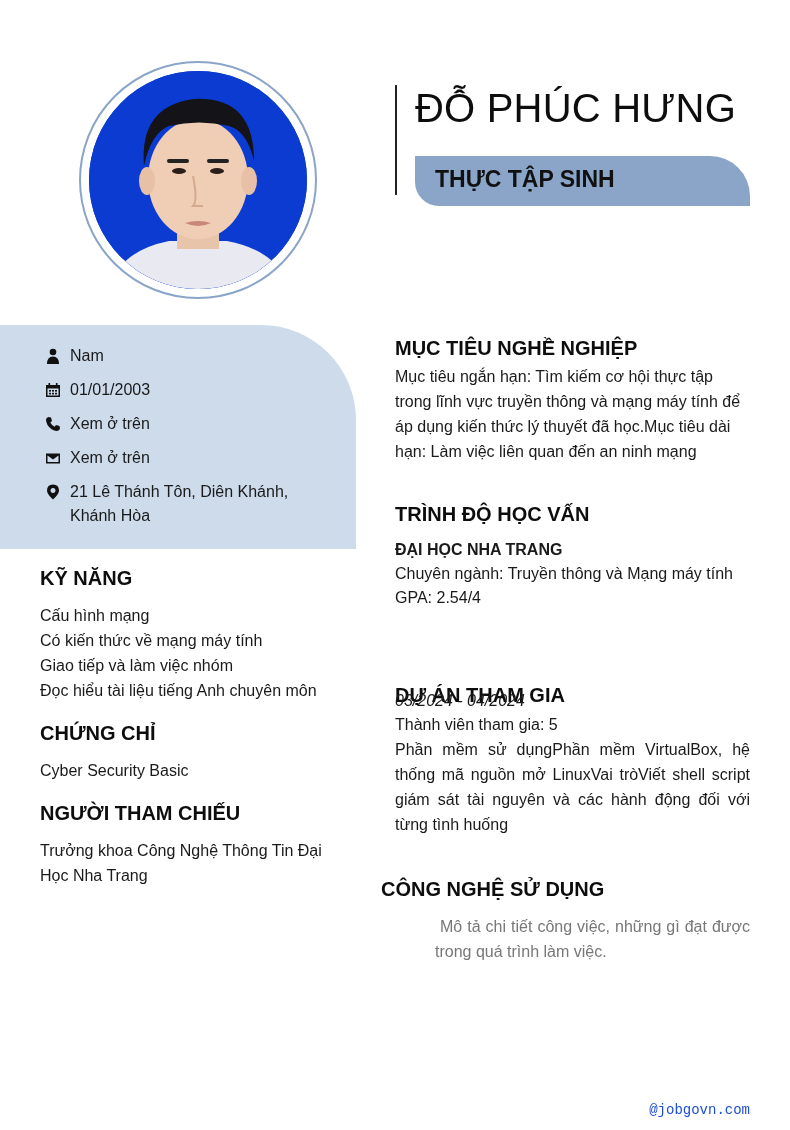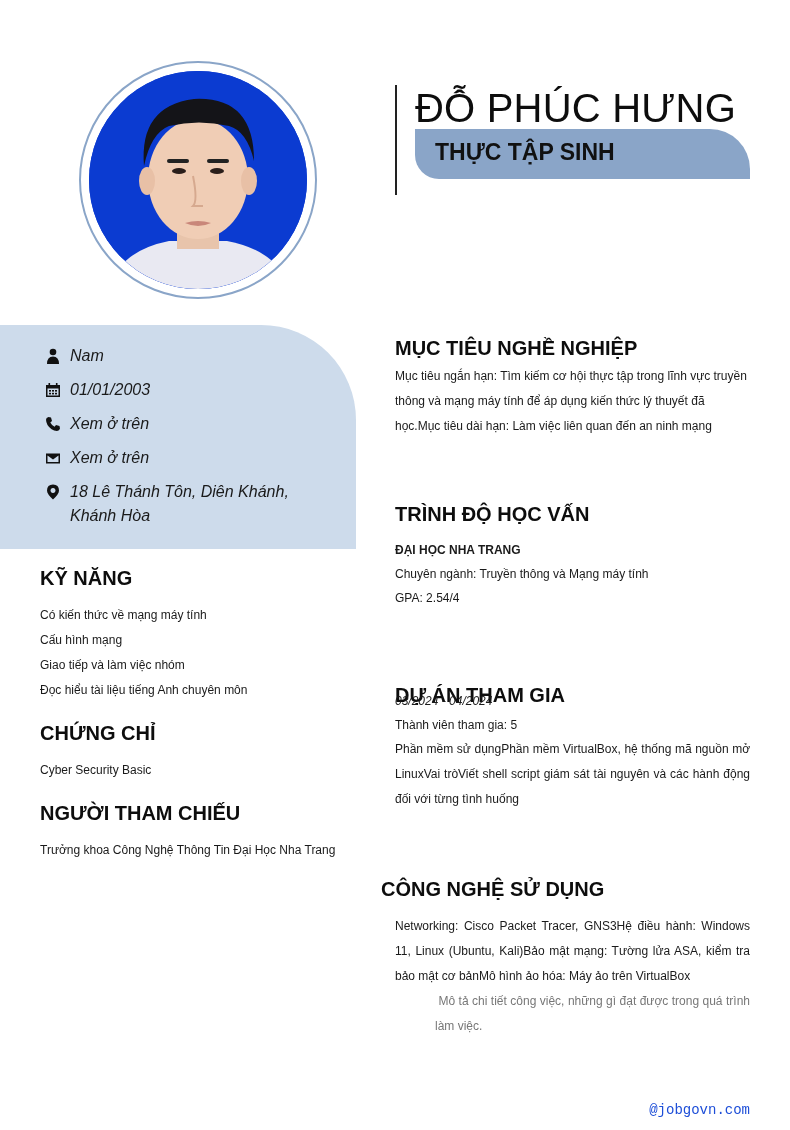--- a/index.html
+++ b/index.html
@@ -12,36 +12,36 @@
   }
   .photo {
     position: absolute; left: 8px; top: 8px; width: 218px; height: 218px;
     border-radius: 50%; background: #0b3bd1; overflow: hidden;
   }
   .photo svg { width: 100%; height: 100%; display: block; }
 
   .vline { position: absolute; left: 395px; top: 85px; width: 1.5px; height: 110px; background: #222; }
   .name { position: absolute; left: 415px; top: 86px; font-size: 40px; font-weight: normal; letter-spacing: 0.2px; color: #0d0d0d; white-space: nowrap; }
   .title-pill {
-    position: absolute; left: 415px; top: 129px; width: 335px; height: 50px;
+    position: absolute; left: 415px; top: 156px; width: 335px; height: 50px;
     background: #8aa5c8; border-radius: 0 40px 0 24px;
   }
   .title-pill span { position: absolute; left: 20px; top: 10px; font-size: 23px; font-weight: bold; color: #111; white-space: nowrap; }
 
   .info-box {
     position: absolute; left: 0; top: 325px; width: 356px; height: 224px;
     background: #cddbeb; border-radius: 0 95px 0 0;
   }
   .info-item { position: absolute; left: 44px; display: flex; align-items: flex-start; font-size: 16px; color: #1a1a1a; line-height: 24px; }
   .info-item .ic { width: 17px; height: 24px; display: flex; align-items: center; justify-content: center; margin-right: 9px; }
   .info-item .ic svg { width: 16px; height: 16px; fill: #111; }
-  .info-item .txt { width: 240px; font-style: italic; }
+  .info-item .txt { width: 240px; }
 
   .sec-h { position: absolute; font-size: 20px; font-weight: bold; color: #0d0d0d; white-space: nowrap; }
-  .body-txt { position: absolute; font-size: 12px; color: #1a1a1a; line-height: 25px; }
+  .body-txt { position: absolute; font-size: 16px; color: #1a1a1a; line-height: 25px; }
   .left-col { left: 40px; width: 305px; }
   .right-col { left: 395px; width: 355px; }
   .justify { text-align: justify; }
   .italic { font-style: italic; }
   .bold { font-weight: bold; }
   .muted { color: #777; margin-left: 40px; }
 
   .footer { position: absolute; right: 40px; top: 1102px; font-family: "Liberation Mono", "DejaVu Sans Mono", monospace; font-size: 14px; color: #1d4ed8; }
 </style>
 </head>
@@ -115,27 +115,27 @@
       </svg>
   </span>
   <span class="txt">Xem ở trên</span>
 </div>
 <div class="info-item" style="top:480px">
   <span class="ic">
     <svg viewBox="0 0 16 16">
         <path d="M8 0.5 Q14 0.5 14 6.5 Q14 10 8 15.5 Q2 10 2 6.5 Q2 0.5 8 0.5 Z M8 4 A2.5 2.5 0 1 0 8.01 4 Z" fill-rule="evenodd"></path>
       </svg>
   </span>
-  <span class="txt">18 Lê Thánh Tôn, Diên Khánh, Khánh Hòa</span>
+  <span class="txt">21 Lê Thánh Tôn, Diên Khánh, Khánh Hòa</span>
 </div>
 
 <div class="sec-h" style="left:40px; top:567px">KỸ NĂNG</div>
 <div class="body-txt left-col" style="top:603px">
+  <div>Cấu hình mạng</div>
   <div>Có kiến thức về mạng máy tính</div>
-  <div>Cấu hình mạng</div>
   <div>Giao tiếp và làm việc nhóm</div>
   <div>Đọc hiểu tài liệu tiếng Anh chuyên môn</div>
 </div>
 
 <div class="sec-h" style="left:40px; top:722px">CHỨNG CHỈ</div>
 <div class="body-txt left-col" style="top:758px">
   <div>Cyber Security Basic</div>
 </div>
 
 <div class="sec-h" style="left:40px; top:802px">NGƯỜI THAM CHIẾU</div>
@@ -153,17 +153,16 @@
 
 <div class="sec-h" style="left:395px; top:684px">DỰ ÁN THAM GIA</div>
 <div class="body-txt right-col justify" style="top:689px; line-height:24px">
   <div class="italic">03/2024 - 04/2024</div>
   <div>Thành viên tham gia: 5</div>
   <div class="justify" style="line-height:25px">Phần mềm sử dụngPhần mềm VirtualBox, hệ thống mã nguồn mở LinuxVai tròViết shell script giám sát tài nguyên và các hành động đối với từng tình huống</div>
 </div>
 
 <div class="sec-h" style="left:381px; top:878px">CÔNG NGHỆ SỬ DỤNG</div>
 <div class="body-txt right-col justify" style="top:914px">
-  <div class="justify">Networking: Cisco Packet Tracer, GNS3Hệ điều hành: Windows 11, Linux (Ubuntu, Kali)Bảo mật mạng: Tường lửa ASA, kiểm tra bảo mật cơ bảnMô hình ảo hóa: Máy ảo trên VirtualBox</div>
   <div class="justify muted" style="white-space:pre-wrap"> Mô tả chi tiết công việc, những gì đạt được trong quá trình làm việc.</div>
 </div>
 
 <div class="footer">@jobgovn.com</div>
 
 </body></html>

